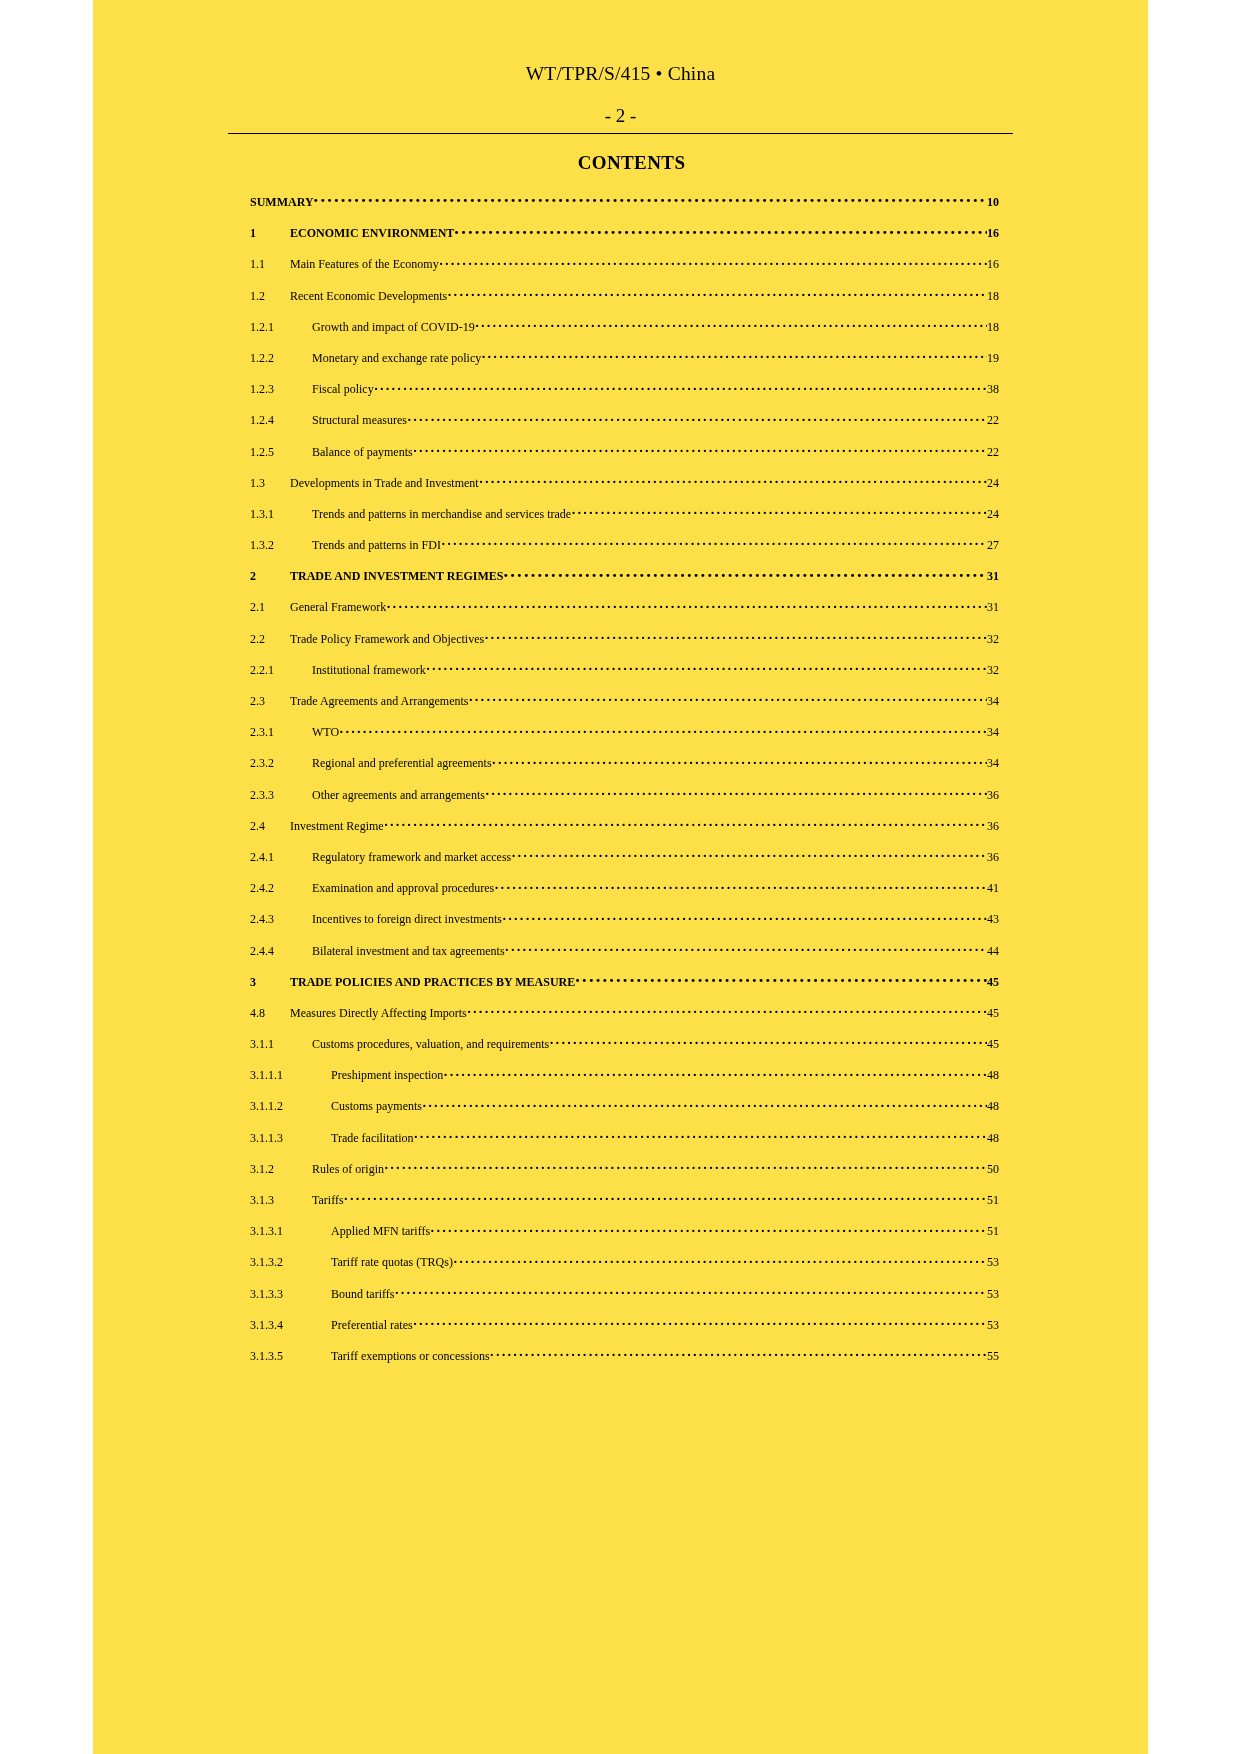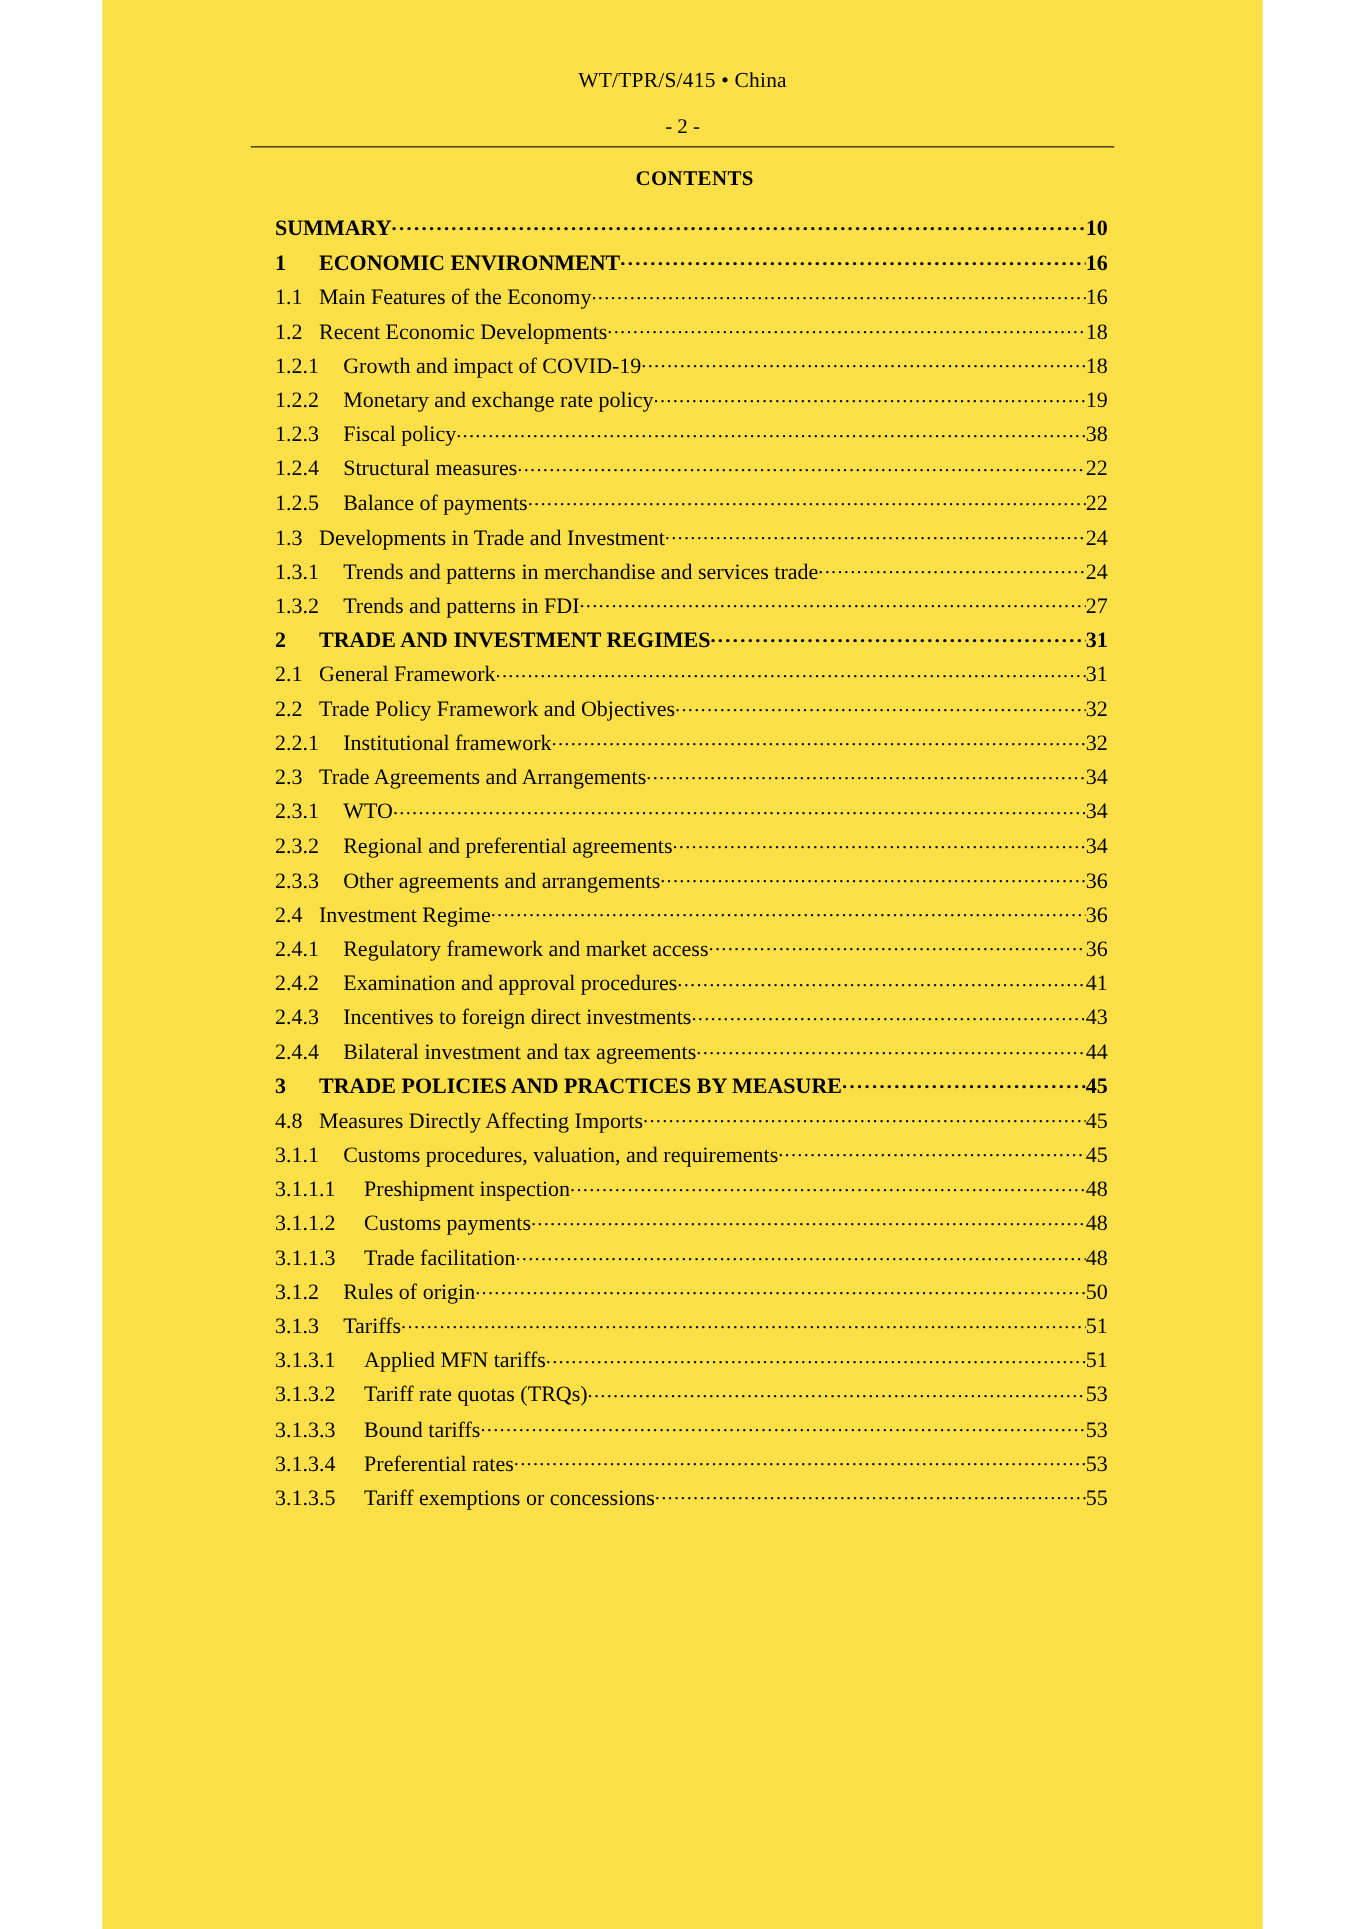--- a/index.html
+++ b/index.html
@@ -71,21 +71,21 @@
 
   .toc-list {
     margin: 0;
     padding: 0;
     list-style: none;
   }
 
   .toc-row {
     display: flex;
     align-items: baseline;
-    font-size: 20px;
+    font-size: 12px;
     line-height: 1.0;
     height: 31.2px;
     white-space: nowrap;
     overflow: hidden;
   }
 
   
   .toc-num {
     flex: 0 0 auto;
     text-align: left;

